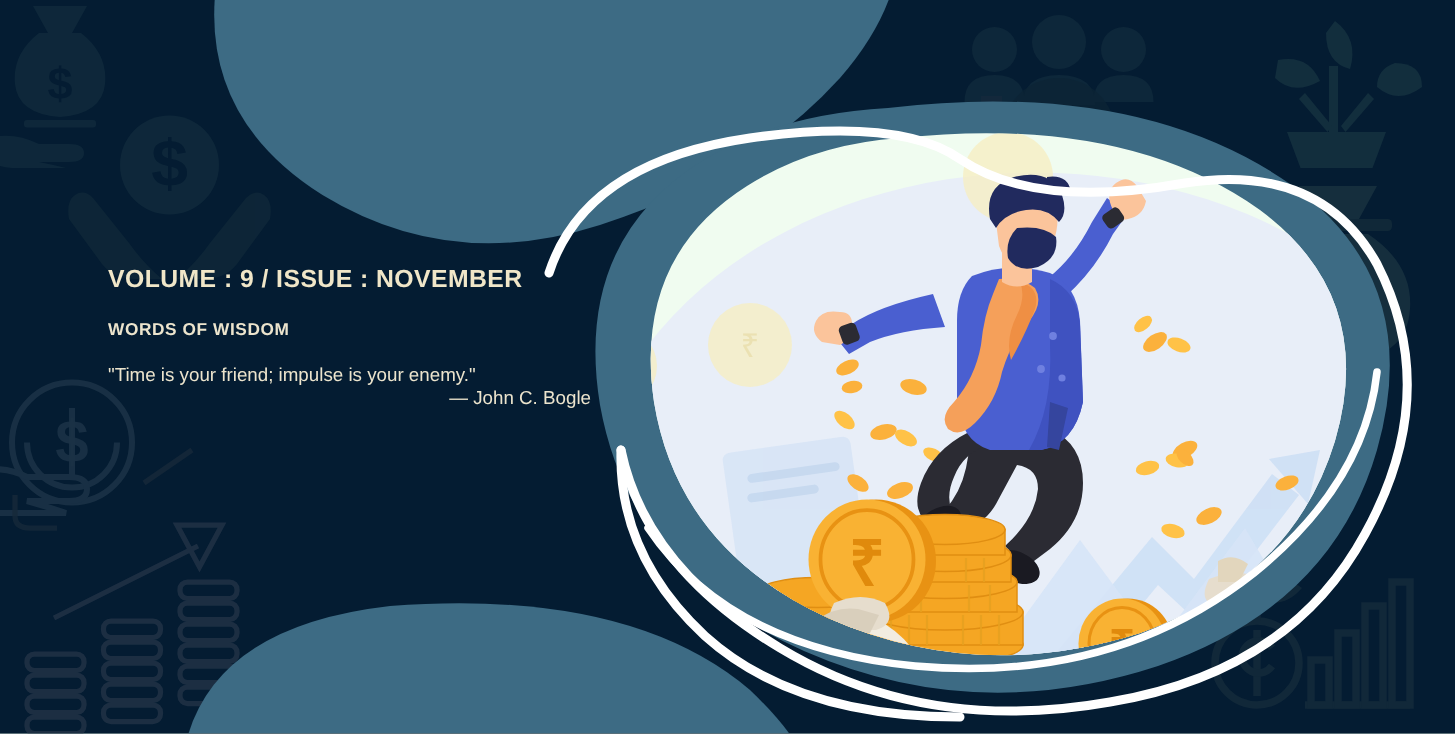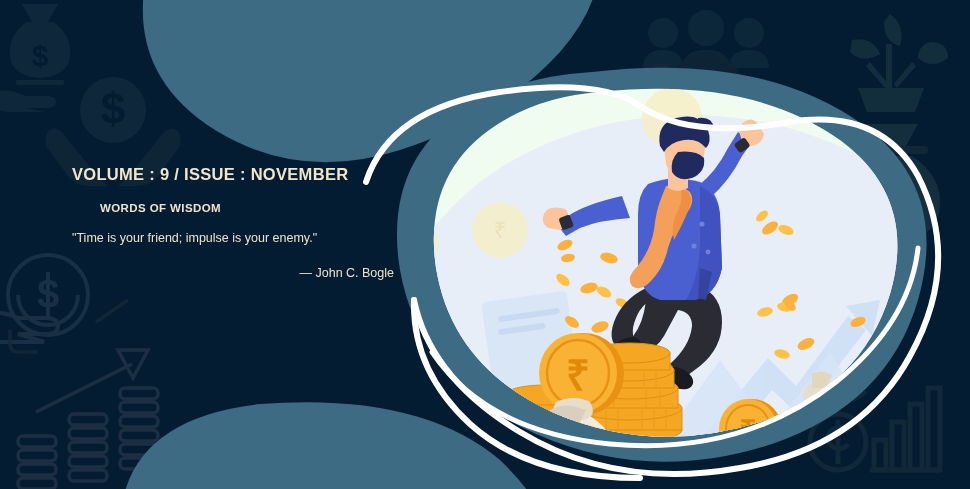--- a/index.html
+++ b/index.html
@@ -25,42 +25,40 @@
     z-index:40;
   }
   #title-line-1, #title-line-2 {
     font-size:42px;
     font-weight:bold;
     letter-spacing:0.5px;
     line-height:1.07;
     color:#fdf7ec;
   }
   #volume-line {
-    margin-top:0;
+    margin-top:12px;
     font-size:16.5px;
     font-weight:bold;
     letter-spacing:0.3px;
     color:#f0e6c8;
   }
   #wisdom-label {
     margin-top:18px;
     font-size:11.5px;
     font-weight:bold;
     letter-spacing:0.4px;
     color:#ece4cd;
-    margin-left:28px;
   }
   #quote-text {
     margin-top:16px;
     font-size:12.5px;
     color:#ece4cd;
     line-height:1.3;
   }
   #quote-author {
-    margin-top:20px;
     text-align:right;
     font-size:12.5px;
     color:#ece4cd;
     padding-right:8px;
   }
 </style>
 </head>
 <body>
 
 <div id="banner">

